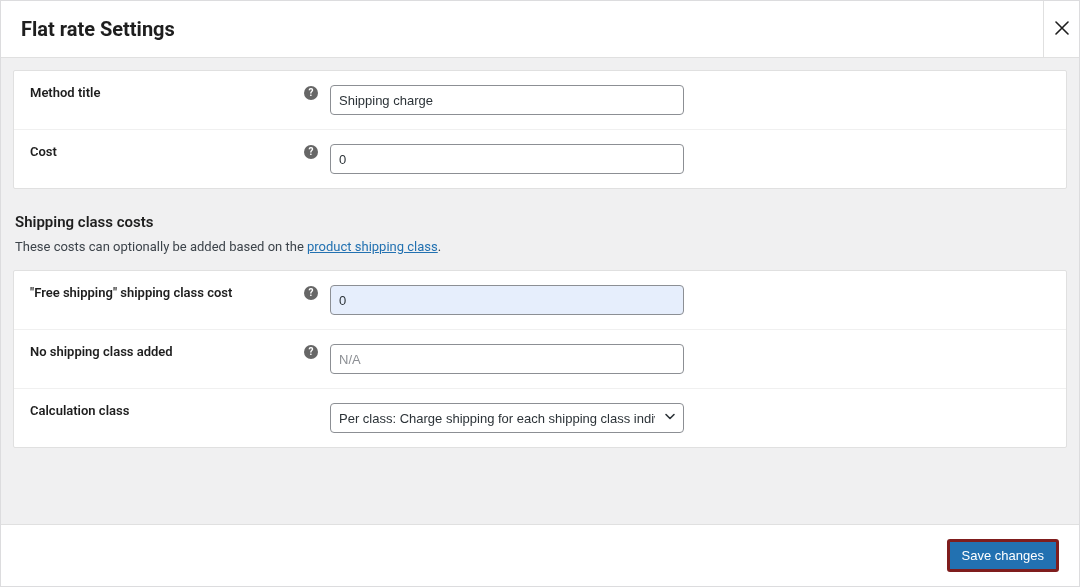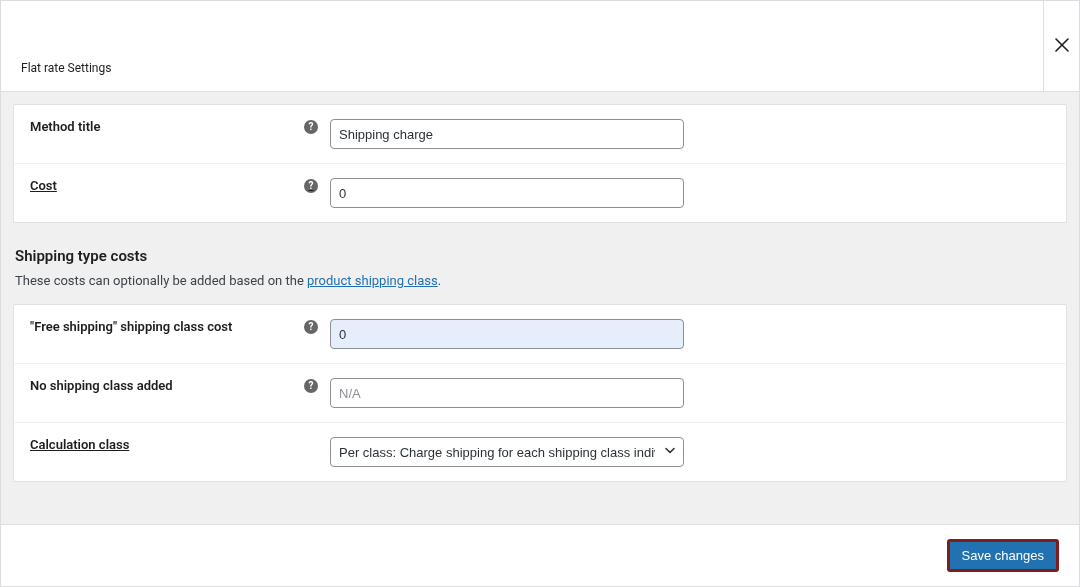--- a/index.html
+++ b/index.html
@@ -27,23 +27,22 @@
     }
     .modal-header {
       display: flex;
       justify-content: space-between;
       align-items: center;
       padding: 16px 20px;
       border-bottom: 1px solid #e0e0e0;
       background: #fff;
     }
     .modal-title {
-      font-size: 12px;
-      font-weight: 400;
-      margin-top: 44px;
+      font-size: 20px;
+      font-weight: 700;
     }
     .close-btn {
       background: none;
       border: none;
       font-size: 18px;
       cursor: pointer;
       color: #1e1e1e;
       width: 36px;
       height: 36px;
       display: flex;
@@ -68,21 +67,20 @@
       border-radius: 2px;
     }
     .form-row {
       display: flex;
       align-items: flex-start;
       padding: 14px 16px;
       border-bottom: 1px solid #f0f0f0;
     }
     .form-row:last-child {
       border-bottom: none;
-      text-decoration: underline;
     }
     .form-label {
       width: 300px;
       font-weight: 600;
       font-size: 13px;
       display: flex;
       align-items: center;
       justify-content: space-between;
       padding-right: 12px;
     }
@@ -208,21 +206,21 @@
         <div class="form-label">
           <span>Cost</span>
           <span class="help-icon">?</span>
         </div>
         <div class="form-control">
           <input type="text" class="text-input" value="0" style="">
         </div>
       </div>
     </div>
 
-    <h3 class="section-heading">Shipping type costs</h3>
+    <h3 class="section-heading">Shipping class costs</h3>
     <p class="section-description">
       <span>These costs can optionally be added based on the </span><a href="#">product shipping class</a><span>.</span>
     </p>
 
     <div class="form-table">
       <div class="form-row">
         <div class="form-label">
           <span>"Free shipping" shipping class cost</span>
           <span class="help-icon">?</span>
         </div>

